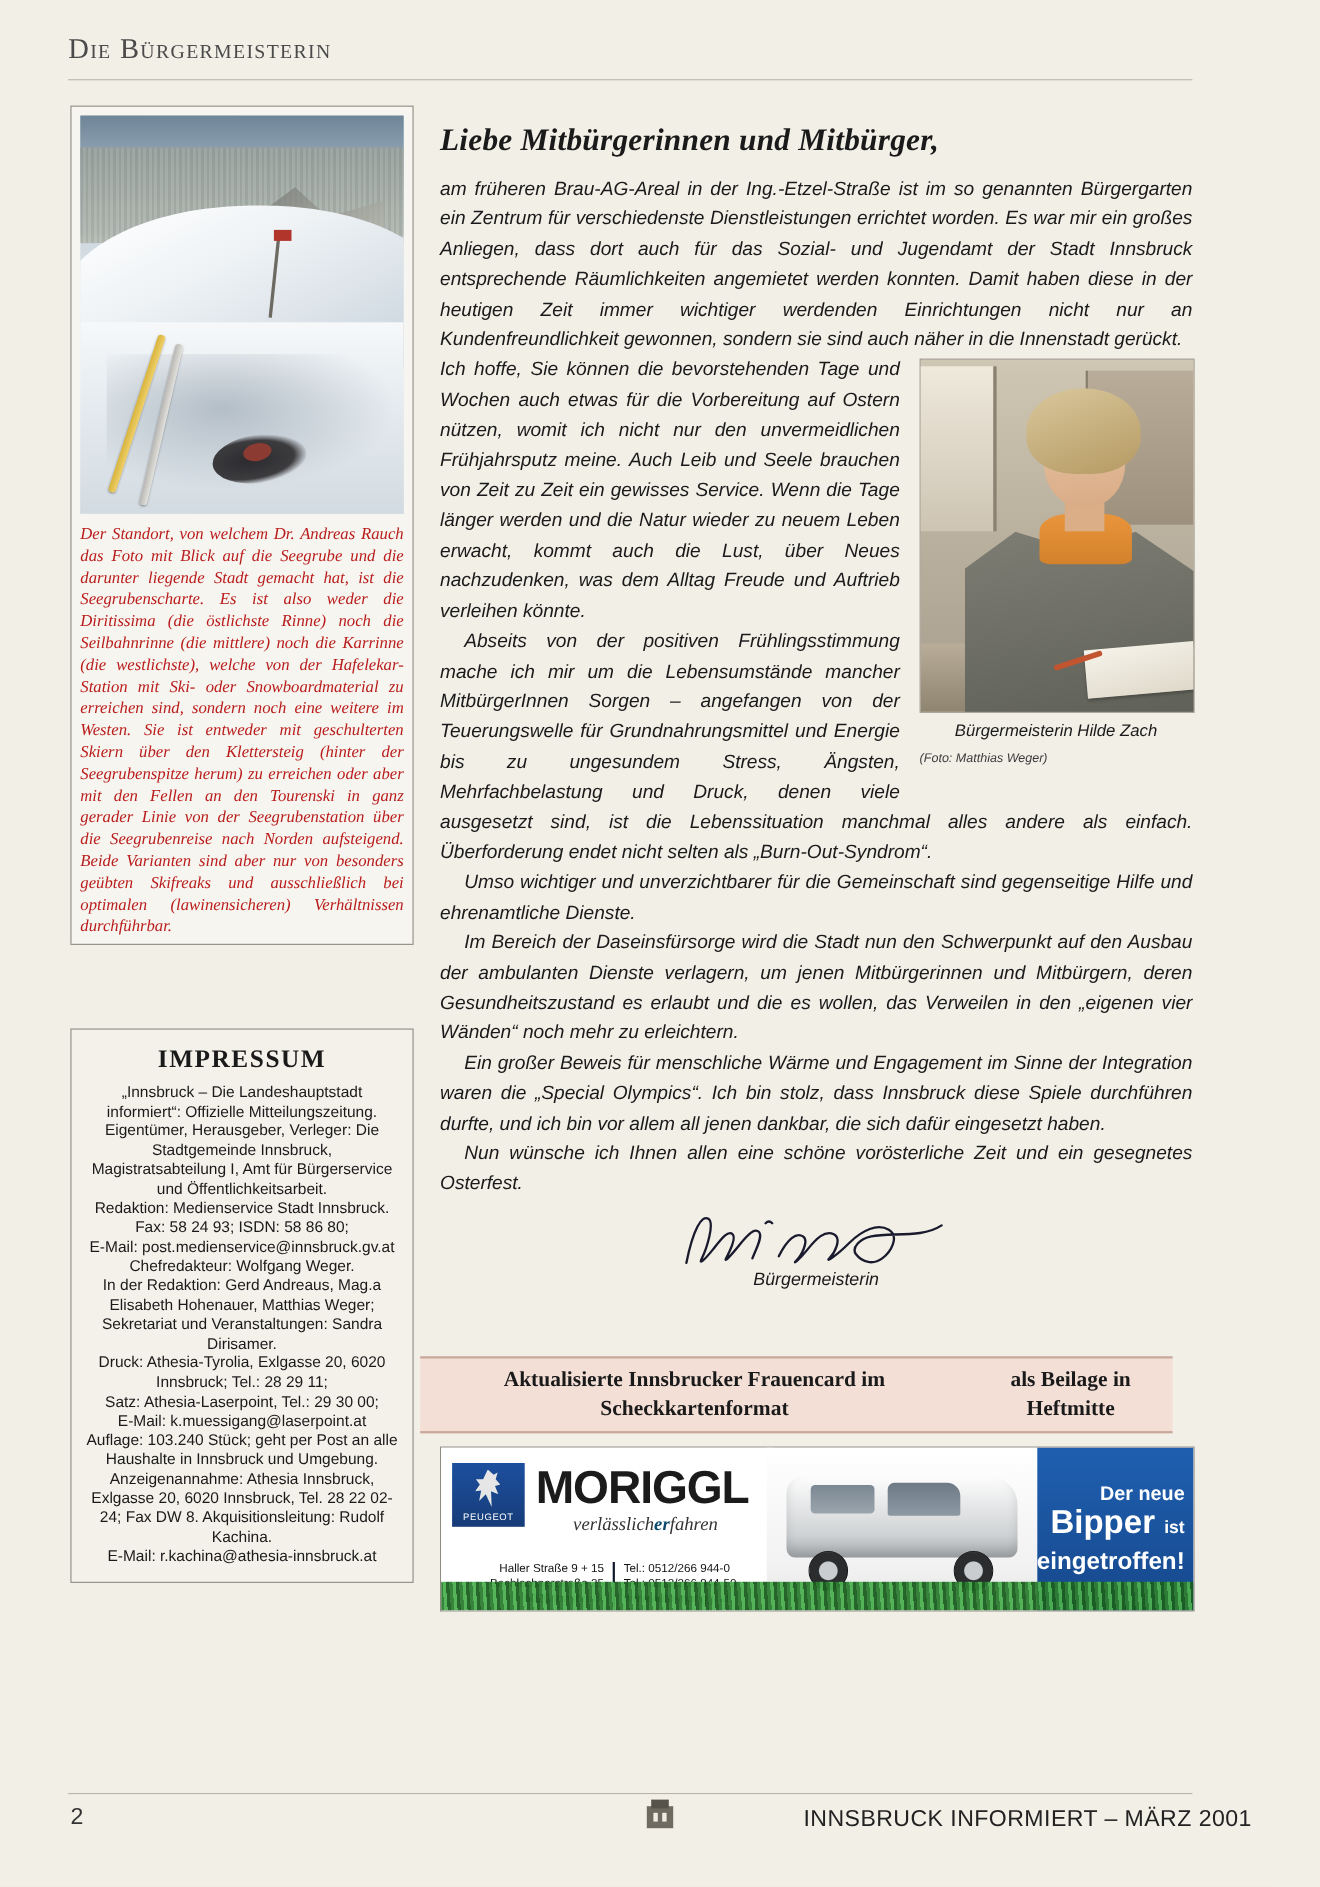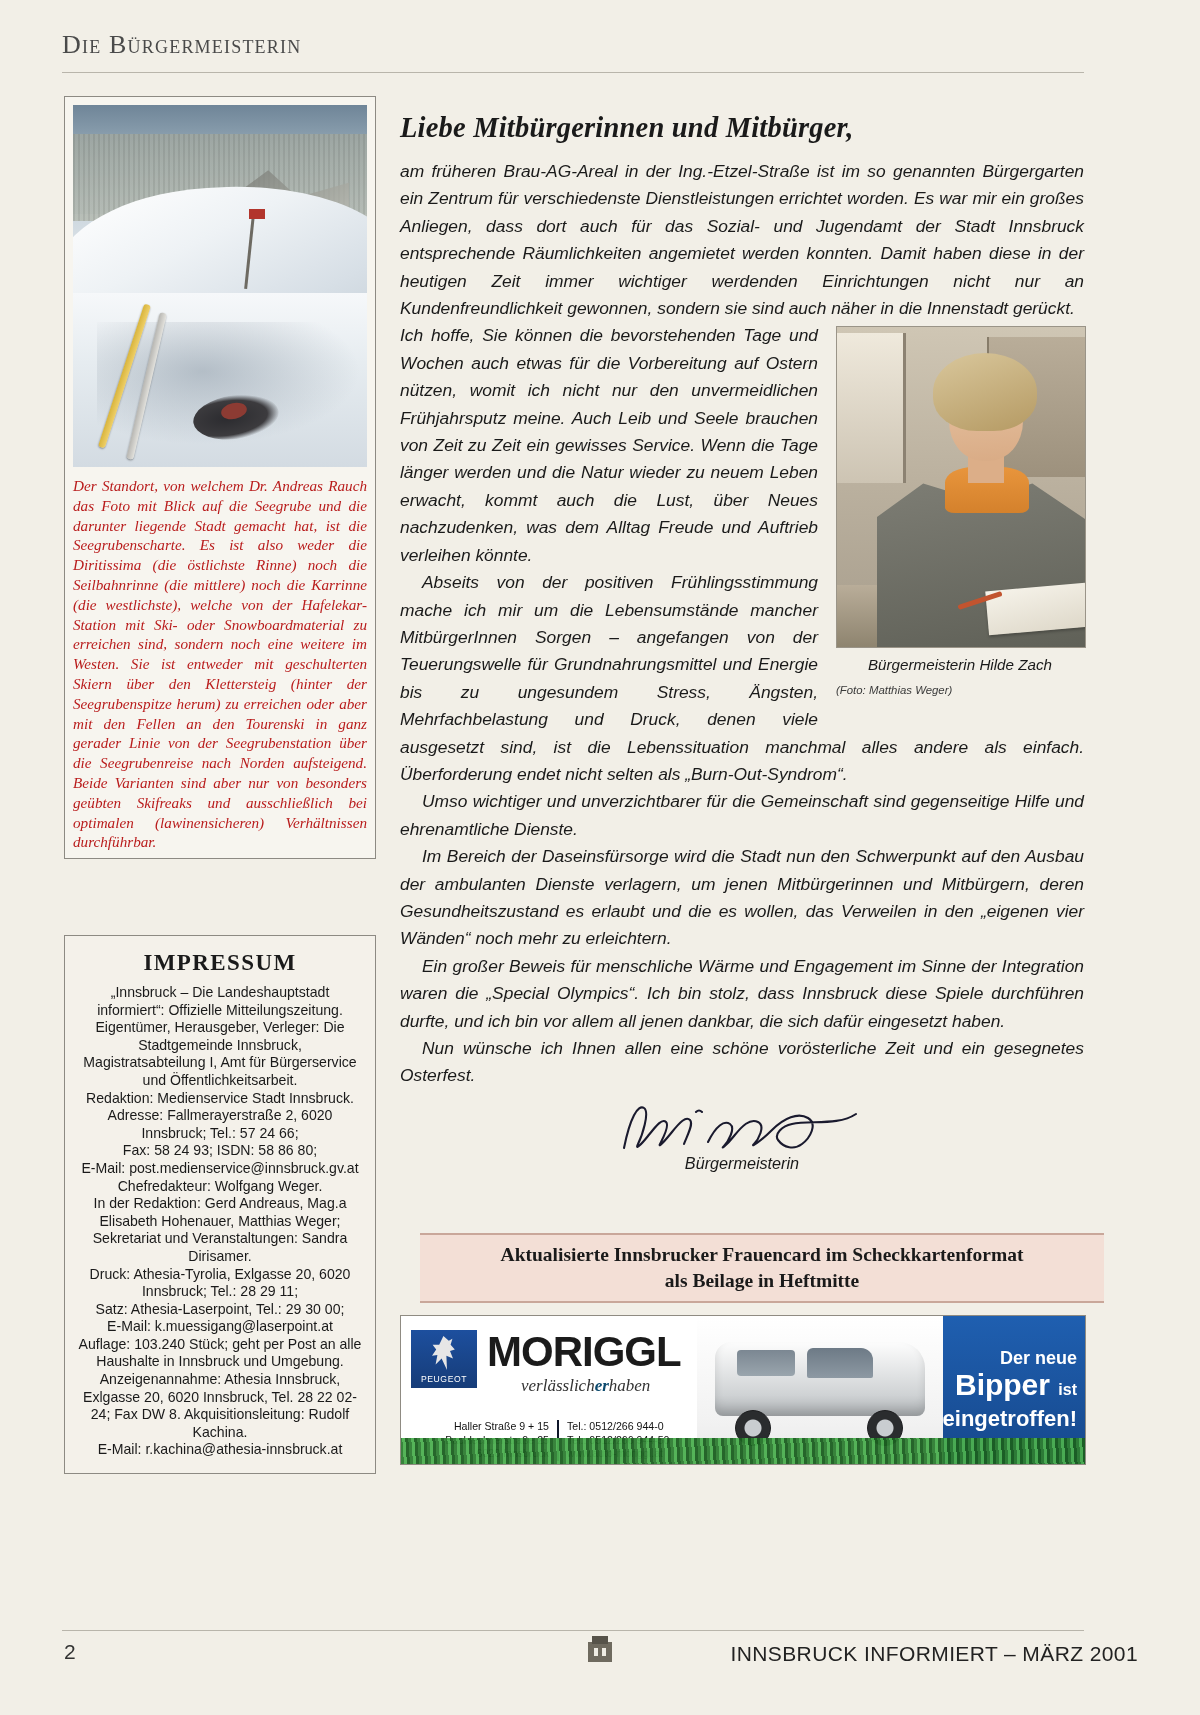--- a/index.html
+++ b/index.html
@@ -241,25 +241,25 @@
     display:block;margin:0 auto;
   }
   .sig-label{
     font-family:"Liberation Sans", sans-serif;
     font-style:italic;
     font-size:16.2px;
     margin-top:-4px;
   }
   
   .frauencard{
-    position:absolute;left:420px;top:1233px;width:684px;height:66px;
+    position:absolute;left:382px;top:1233px;width:684px;height:66px;
     background:#f3dfd6;
     border-top:2px solid #c9a79a;
     border-bottom:2px solid #c9a79a;
-    display:flex;flex-direction:column;align-items:center;justify-content:center;
+    display:flex;align-items:center;justify-content:center;
     text-align:center;
   }
   .frauencard div{
     font-family:"Liberation Serif", serif;
     font-weight:bold;font-size:19.5px;line-height:26px;
   }
   
   .ad{
     position:absolute;left:400px;top:1315px;width:684px;height:148px;
     border:1px solid #8f8b82;
@@ -394,21 +394,20 @@
       </div>
       <div class="caption">Der Standort, von welchem Dr. Andreas Rauch das Foto mit Blick auf die Seegrube und die darunter liegende Stadt gemacht hat, ist die Seegrubenscharte. Es ist also weder die Diritissima (die östlichste Rinne) noch die Seilbahnrinne (die mittlere) noch die Karrinne (die westlichste), welche von der Hafelekar-Station mit Ski- oder Snowboardmaterial zu erreichen sind, sondern noch eine weitere im Westen. Sie ist entweder mit geschulterten Skiern über den Klettersteig (hinter der Seegrubenspitze herum) zu erreichen oder aber mit den Fellen an den Tourenski in ganz gerader Linie von der Seegrubenstation über die Seegrubenreise nach Norden aufsteigend. Beide Varianten sind aber nur von besonders geübten Skifreaks und ausschließlich bei optimalen (lawinensicheren) Verhältnissen durchführbar.</div>
     </div>
   </div>
 
   <div class="impressum">
     <h2>IMPRESSUM</h2>
     <p>„Innsbruck – Die Landeshauptstadt informiert“: Offizielle Mitteilungszeitung.</p>
     <p>Eigentümer, Herausgeber, Verleger: Die Stadtgemeinde Innsbruck, Magistratsabteilung I, Amt für Bürgerservice und Öffentlichkeitsarbeit.</p>
     <p>Redaktion: Medienservice Stadt Innsbruck.</p>
-    <p>Adresse: Fallmerayerstraße 2, 6020 Innsbruck; Tel.: 57 24 66;</p>
     <p>Fax: 58 24 93; ISDN: 58 86 80;</p>
     <p>E-Mail: post.medienservice@innsbruck.gv.at</p>
     <p>Chefredakteur: Wolfgang Weger.</p>
     <p>In der Redaktion: Gerd Andreaus, Mag.a Elisabeth Hohenauer, Matthias Weger;</p>
     <p>Sekretariat und Veranstaltungen: Sandra Dirisamer.</p>
     <p>Druck: Athesia-Tyrolia, Exlgasse 20, 6020 Innsbruck; Tel.: 28 29 11;</p>
     <p>Satz: Athesia-Laserpoint, Tel.: 29 30 00;</p>
     <p>E-Mail: k.muessigang@laserpoint.at</p>
     <p>Auflage: 103.240 Stück; geht per Post an alle Haushalte in Innsbruck und Umgebung.</p>
     <p>Anzeigenannahme: Athesia Innsbruck, Exlgasse 20, 6020 Innsbruck, Tel. 28 22 02-24; Fax DW 8. Akquisitionsleitung: Rudolf Kachina.</p>
@@ -463,21 +462,21 @@
     <div>als Beilage in Heftmitte</div>
   </div>
 
   <div class="ad">
     <div class="ad-left">
       <div class="peugeot-badge">
         <div class="lion"></div>
         <span>PEUGEOT</span>
       </div>
       <div class="moriggl">MORIGGL</div>
-      <div class="moriggl-sub"><span>verlässlich</span><b>er</b><span>haben</span></div>
+      <div class="moriggl-sub"><span>verlässlich</span><b>er</b><span>fahren</span></div>
       <div class="ad-contact">
         <div class="c1">
           <div>Haller Straße 9 + 15</div>
           <div>Bachlechnerstraße 25</div>
           <div>6020 Innsbruck</div>
         </div>
         <div class="c2">
           <div>Tel.: 0512/266 944-0</div>
           <div>Tel.: 0512/266 944-50</div>
           <div>www.auto-moriggl.at</div>

